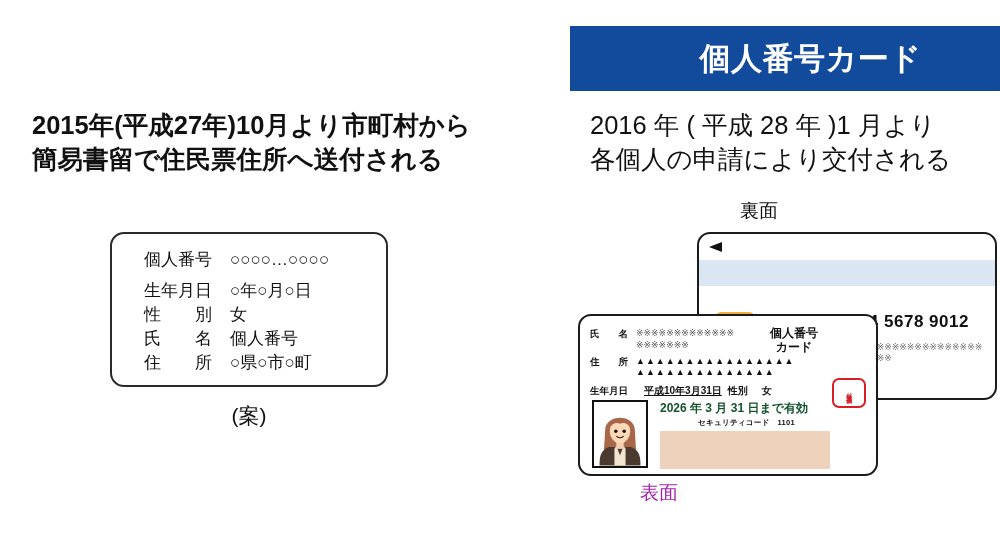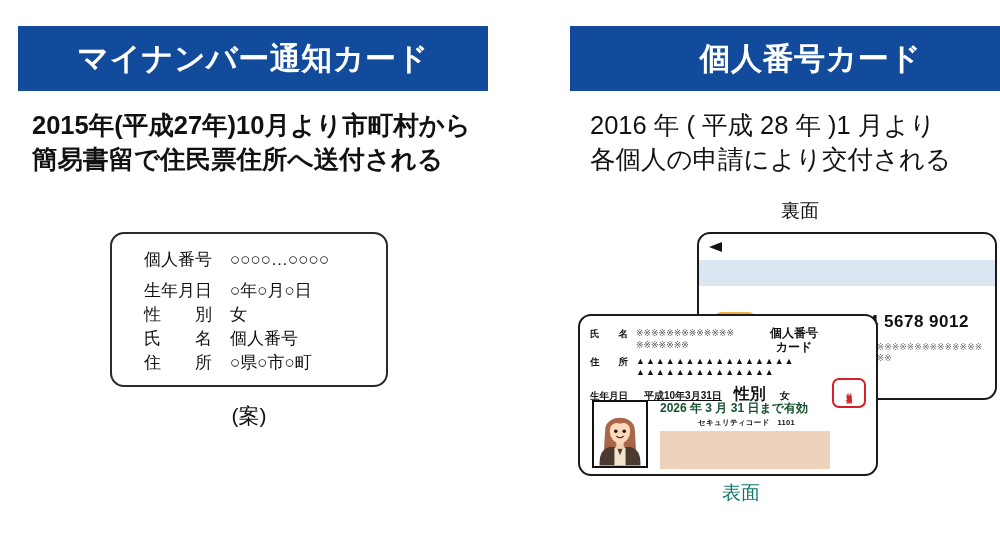--- a/index.html
+++ b/index.html
@@ -110,32 +110,32 @@
     font-size: 21px;
     color: #111;
   }
 
   
   #caption-back {
     position: absolute;
     left: 200px;
     top: 198px;
     width: 120px;
-    text-align: center;
+    text-align: left;
     font-size: 19px;
     color: #111;
   }
   #caption-front {
     position: absolute;
     left: 100px;
     top: 480px;
     width: 120px;
-    text-align: right;
+    text-align: left;
     font-size: 19px;
-    color: #0f766e;
+    color: #a21caf;
   }
 
   
   #back-card {
     position: absolute;
     left: 157px;
     top: 232px;
     width: 300px;
     height: 168px;
     background: #ffffff;
@@ -259,21 +259,21 @@
     justify-content: space-between;
     padding-right: 8px;
     box-sizing: border-box;
   }
   #fc-name-row  { left: 10px; top: 12px; }
   #fc-name-mask { width: 105px; font-size: 9px; line-height: 1.3; letter-spacing:0; color:#555; word-break: break-all;}
   #fc-addr-row  { left: 10px; top: 40px; }
   #fc-addr-mask { width: 160px; font-size: 9px; line-height: 1.25; color:#111; letter-spacing:1px; word-break: break-all;}
   #fc-dob-row   { left: 10px; top: 68px; display:flex; align-items:baseline; gap:6px;}
   #fc-dob-value { font-size: 10px; font-weight: bold; color:#111; white-space:nowrap;text-decoration:underline;}
-  #fc-sex-label { font-size: 16px; font-weight: bold; color:#111; margin-left:6px;}
+  #fc-sex-label { font-size: 10px; font-weight: bold; color:#111; margin-left:0;}
   #fc-sex-value { font-size: 10px; font-weight: bold; color:#111; margin-left:8px;}
 
   #fc-card-title {
     position: absolute;
     right: 48px;
     top: 11px;
     width: 68px;
     text-align: center;
     font-size: 12px;
     font-weight: bold;
@@ -342,23 +342,20 @@
     line-height: 1.05;
     letter-spacing: -1px;
     white-space: nowrap;
   }
 </style>
 </head>
 <body>
 
 <div class="column" id="col-left">
 
-  <div class="header-bar" id="header-bar-left">
-    <span class="header-text">マイナンバー通知カード</span>
-  </div>
 
   <div class="desc" id="desc-left">2015年(平成27年)10月より市町村から
 簡易書留で住民票住所へ送付される</div>
 
   <div id="notification-card">
     <div class="notif-rows">
 
       <div class="notif-row gap">
         <span class="notif-label wide">個人番号</span>
         <span class="notif-value">○○○○…○○○○</span>

